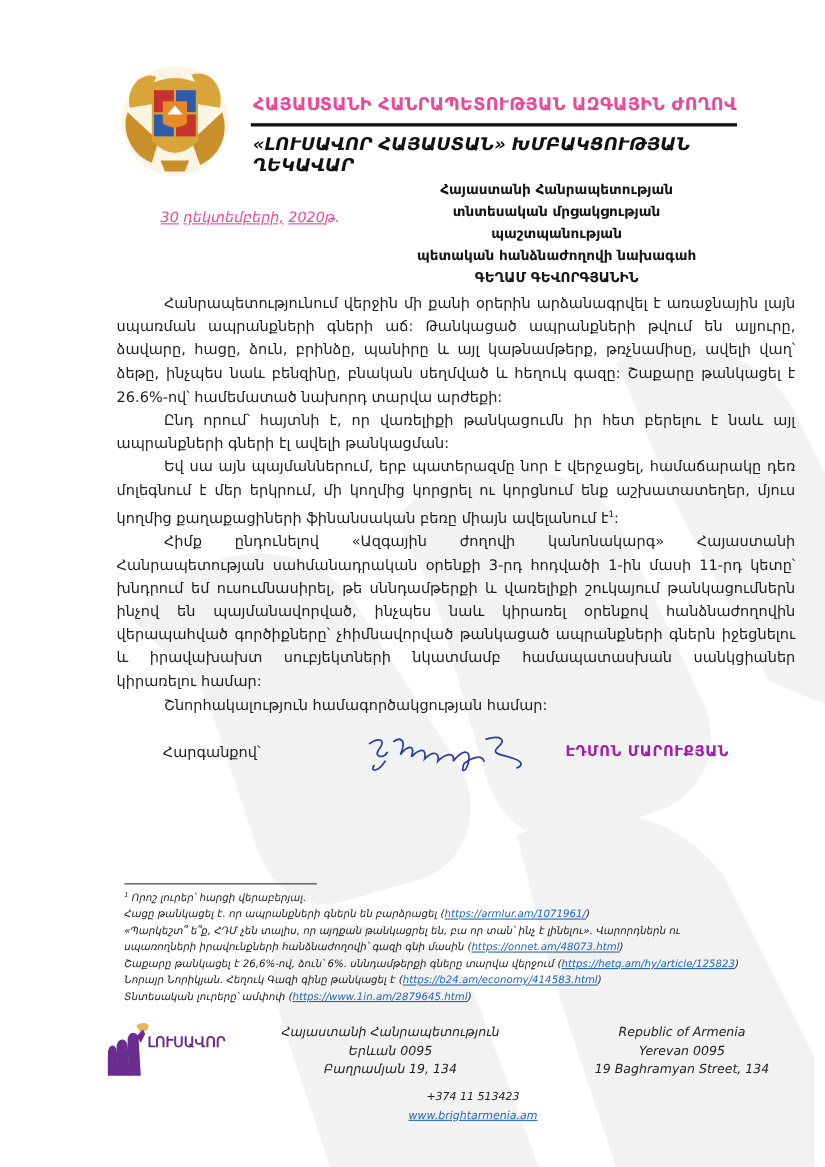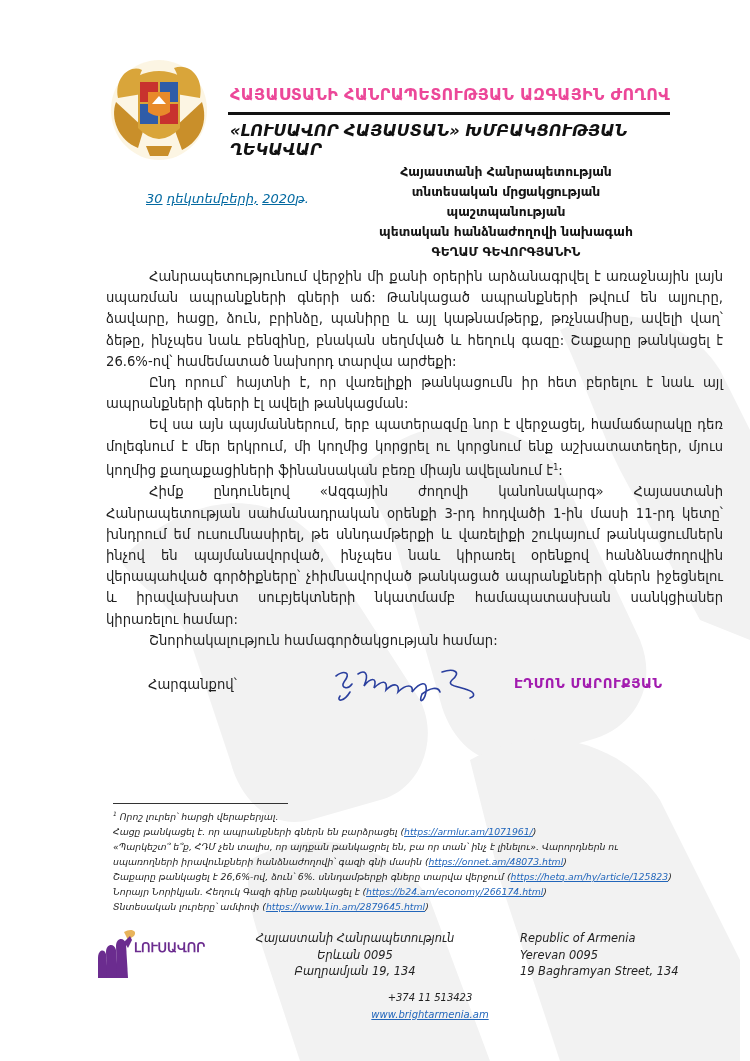--- a/index.html
+++ b/index.html
@@ -13,42 +13,42 @@
   .page { position:absolute; left:0; top:0; width:750px; height:1061px; z-index:1; }
 
   
   .emblem { position:absolute; left:108px; top:58px; width:102px; height:104px; }
   .hdr-title { position:absolute; left:230px; top:85px; width:440px; text-align:center;
     font-size:16px; font-weight:bold; letter-spacing:0.3px; color:#ec4899; }
   .hdr-rule { position:absolute; left:228px; top:112px; width:442px; height:3px; background:#111; }
   .hdr-sub { position:absolute; left:230px; top:121px; width:440px; text-align:left;
     font-size:16px; font-weight:bold; font-style:italic; color:#111; }
 
-  .date { position:absolute; left:146px; top:191px; font-size:13px; font-style:italic; color:#0369a1; }
+  .date { position:absolute; left:146px; top:191px; font-size:13px; font-style:italic; color:#ec4899; }
   .date .u { text-decoration:underline; }
   .addressee { position:absolute; left:352px; top:162px; width:308px; text-align:center;
     font-size:12.4px; font-weight:bold; line-height:20px; color:#151515; }
 
   .body { position:absolute; left:106px; top:266px; width:617px; font-size:13.2px; line-height:21.2px; color:#1f1f1f; }
   .body p { margin:0; text-align:justify; text-indent:43px; }
   .body p.greet { text-indent:43px; }
   .body sup { font-size:8px; }
 
   .sign-label { position:absolute; left:148px; top:677px; font-size:13.2px; color:#1f1f1f; }
   .signature { position:absolute; left:330px; top:662px; width:152px; height:46px; }
   .sign-name { position:absolute; left:498px; top:676px; font-size:13.4px; font-weight:bold; letter-spacing:0.6px; color:#a21caf;margin-left:16px; }
 
   .fn-rule { position:absolute; left:113px; top:803px; width:175px; height:1px; background:#333; }
   .footnotes { position:absolute; left:113px; top:806px; width:560px; font-size:9.3px; line-height:15px; font-style:italic; color:#222; }
   .footnotes a { color:#2266bb; text-decoration:underline; }
   .footnotes sup { font-size:6px; }
 
   .logo { position:absolute; left:94px; top:928px; width:115px; height:52px; }
   .addr-am { position:absolute; left:250px; top:930px; width:210px; text-align:center; font-size:11.4px; line-height:16.5px; font-style:italic; color:#222; }
-  .addr-en { position:absolute; left:520px; top:930px; width:200px; text-align:left; font-size:11.4px; line-height:16.5px; font-style:italic; color:#222; }
+  .addr-en { position:absolute; left:520px; top:930px; width:200px; text-align:center; font-size:11.4px; line-height:16.5px; font-style:italic; color:#222; }
   .contact { position:absolute; left:250px; top:990px; width:360px; text-align:center; font-size:10px; line-height:16.5px; font-style:italic; color:#222; }
   .contact a { color:#2266bb; text-decoration:underline; }
 </style>
 </head>
 <body>
 
 <svg class="watermark" viewBox="0 0 750 1061">
   <g fill="#f2f2f2">
     <path d="M120 560 C 210 470, 300 500, 330 560 L 420 700 C 440 740, 420 790, 380 800 L 310 820 C 270 830, 240 800, 230 760 L 190 640 C 170 600, 140 590, 120 560 Z"></path>
     <path d="M360 470 C 430 400, 520 420, 560 470 L 640 640 C 660 690, 630 730, 590 740 L 520 760 C 480 770, 450 740, 440 700 L 400 560 C 390 520, 370 500, 360 470 Z"></path>
@@ -109,21 +109,21 @@
              C 100 26, 108 24, 110 30 M 112 10 C 124 6, 132 10, 122 18 C 116 24, 128 24, 138 28 C 144 30, 146 34, 140 36" fill="none" stroke="#2a3f9e" stroke-width="1.6" stroke-linecap="round"></path>
   </svg>
   <div class="sign-name">ԷԴՄՈՆ ՄԱՐՈՒՔՅԱՆ</div>
 
   <div class="fn-rule"></div>
   <div class="footnotes">
     <div><sup>1</sup> <span>Որոշ լուրեր՝ հարցի վերաբերյալ.</span></div>
     <div><span>Հացը թանկացել է. որ ապրանքների գներն են բարձրացել </span>(<a>https://armlur.am/1071961/</a>)</div>
     <div><span>«Պարկեշտ՞ ե՞ք, ՀԴՄ չեն տալիս, որ այդքան թանկացրել են, բա որ տան՝ ինչ է լինելու». Վարորդներն ու սպառողների իրավունքների հանձնաժողովի՝ գազի գնի մասին </span>(<a>https://onnet.am/48073.html</a>)</div>
     <div><span>Շաքարը թանկացել է 26,6%-ով, ձուն՝ 6%. սննդամթերքի գները տարվա վերջում </span>(<a>https://hetq.am/hy/article/125823</a>)</div>
-    <div><span>Նորայր Նորիկյան. Հեղուկ Գազի գինը թանկացել է </span>(<a>https://b24.am/economy/266174.html</a>)</div>
+    <div><span>Նորայր Նորիկյան. Հեղուկ Գազի գինը թանկացել է </span>(<a>https://b24.am/economy/414583.html</a>)</div>
     <div><span>Տնտեսական լուրերը՝ ամփոփ </span>(<a>https://www.1in.am/2879645.html</a>)</div>
   </div>
 
   <div class="logo">
     <svg width="115" height="52" viewBox="0 0 115 52">
       <path d="M30 4 C 36 0, 44 2, 40 8 L 34 12 Z" fill="#e8b45c"></path>
       <path d="M4 30 C 4 22, 10 20, 12 26 L 14 50 L 4 50 Z" fill="#6b2c8f"></path>
       <path d="M12 24 C 12 16, 20 14, 22 22 L 24 50 L 13 50 Z" fill="#6b2c8f"></path>
       <path d="M22 18 C 22 10, 30 8, 32 16 L 34 50 L 23 50 Z" fill="#6b2c8f"></path>
       <path d="M30 14 L 36 8 L 38 12 L 34 20 Z" fill="#6b2c8f"></path>

